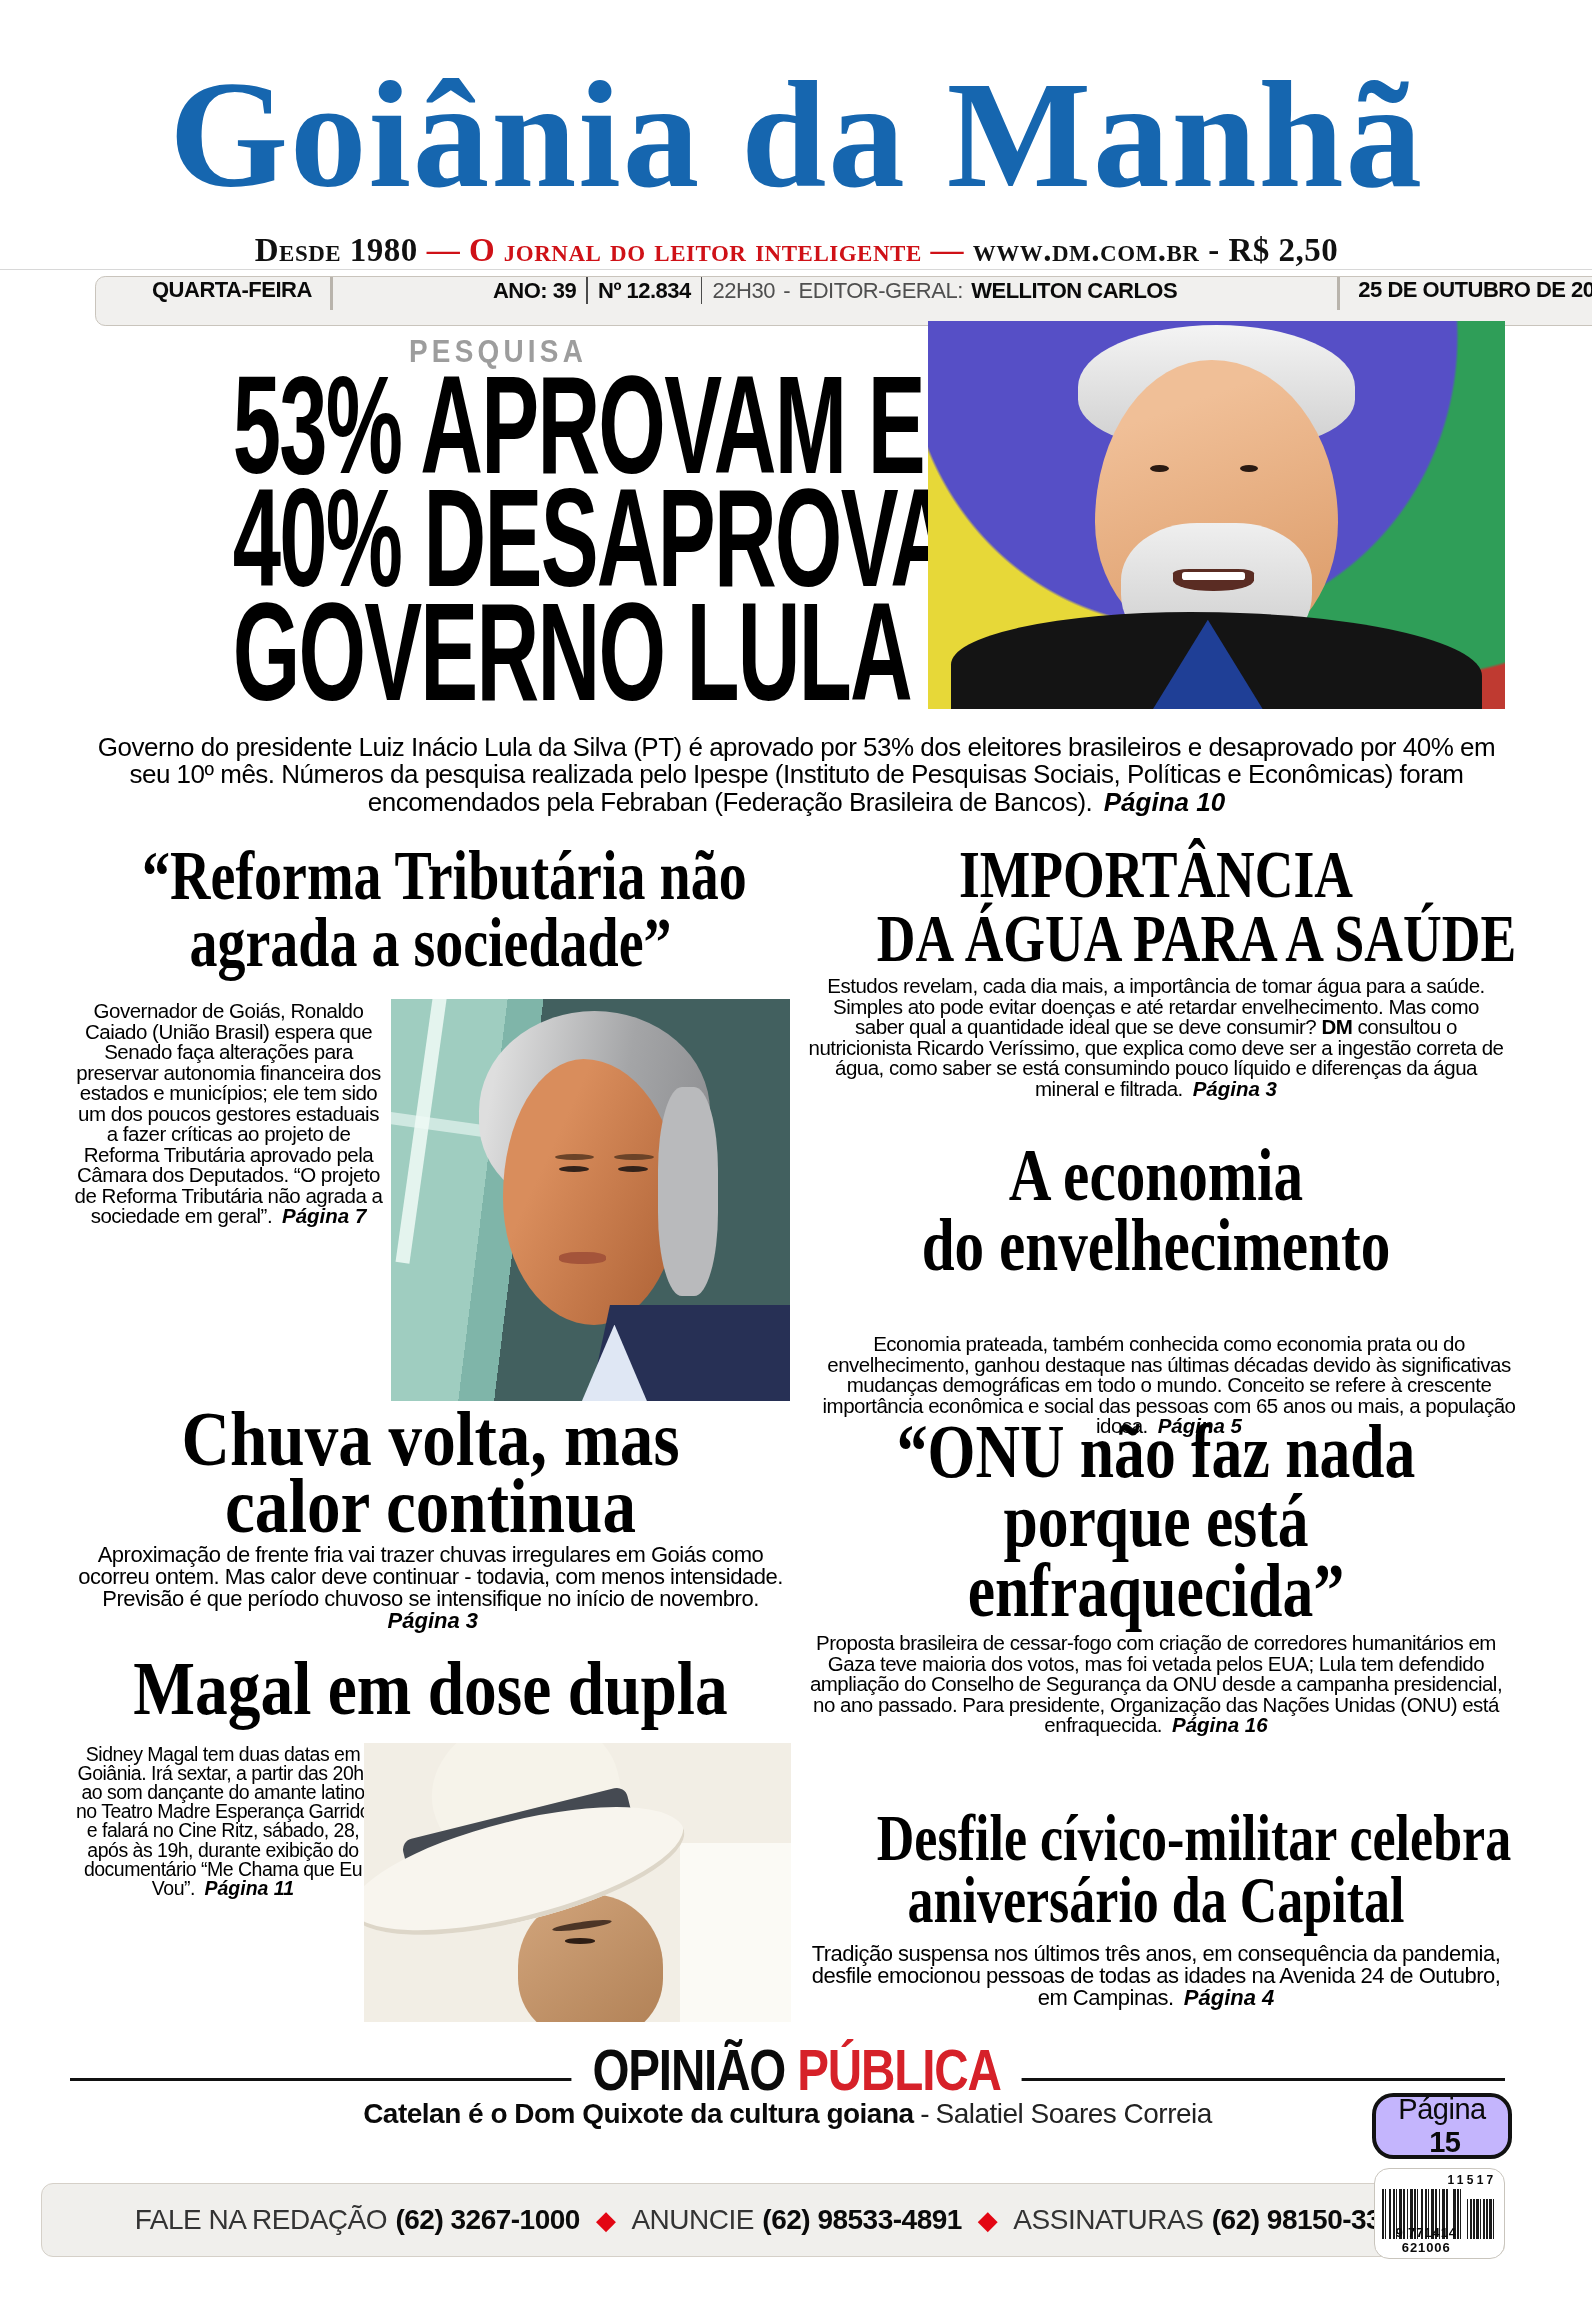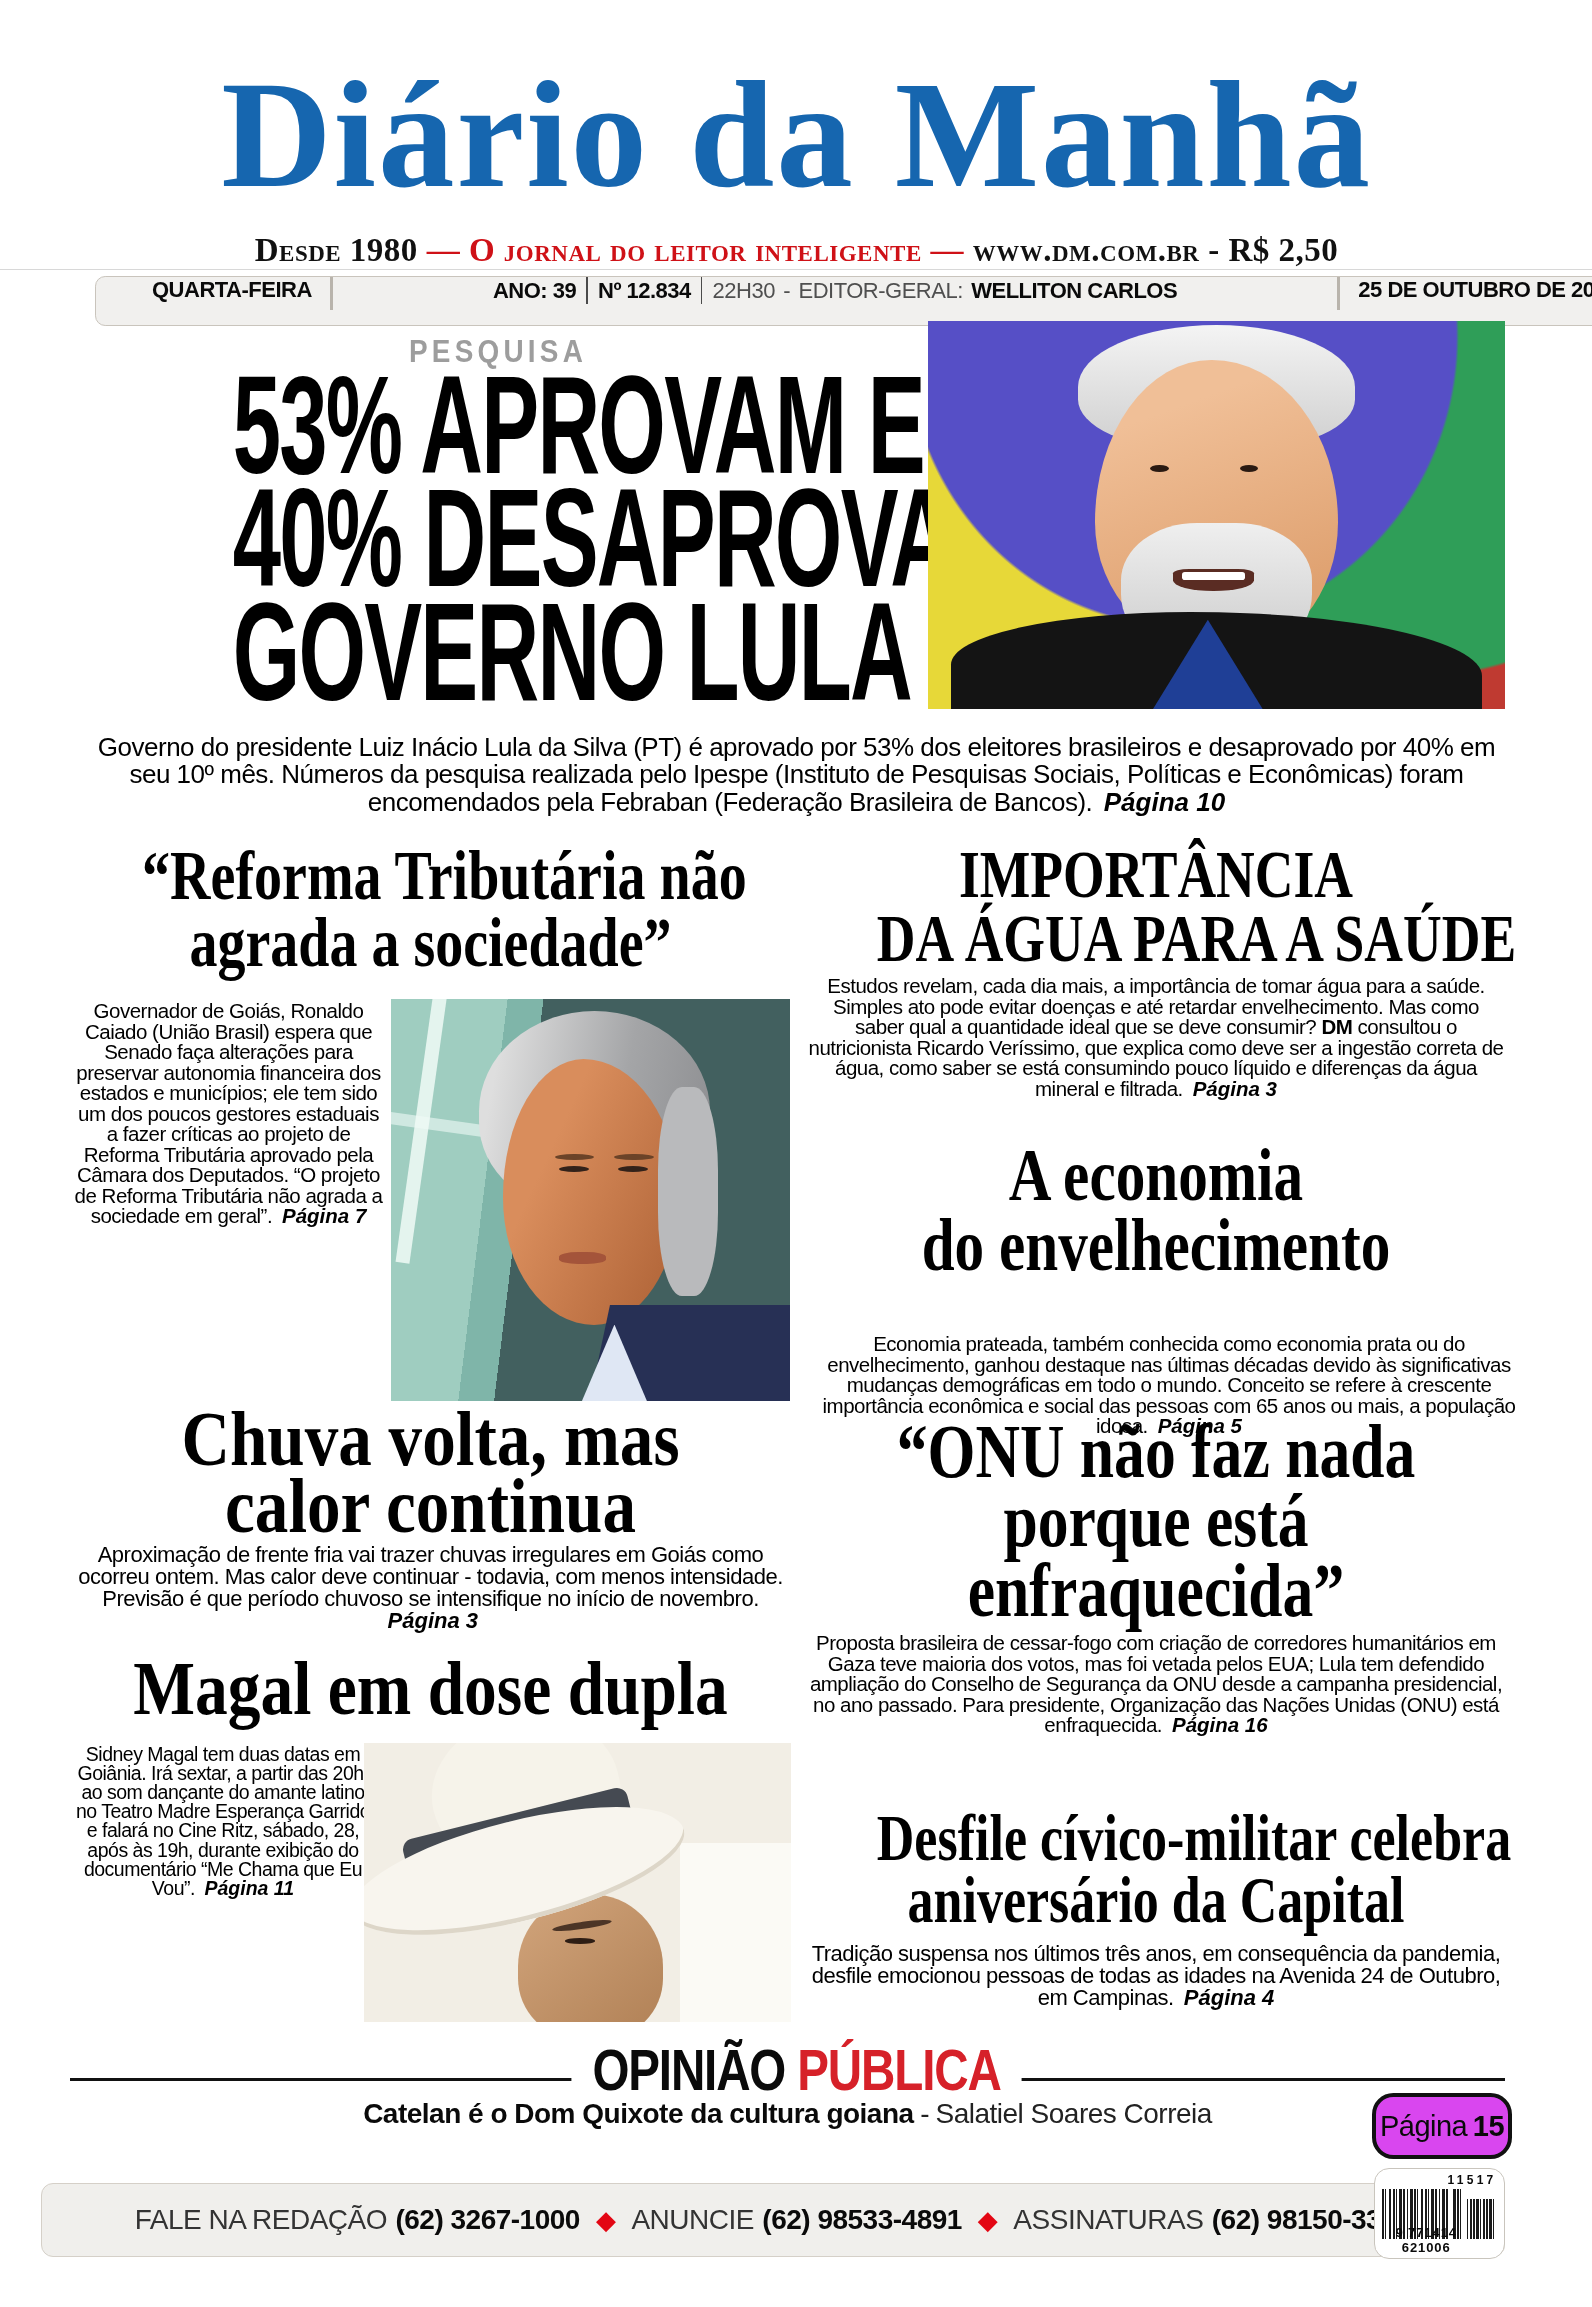--- a/index.html
+++ b/index.html
@@ -125,22 +125,22 @@
   .op-title{position:absolute;top:2036px;left:0;width:100%;text-align:center;}
   .op-title span.box{display:inline-block;background:#fff;padding:0 25.6px;
       font-weight:bold;font-size:58px;letter-spacing:-1.4px;transform:scaleX(.82);}
   .op-title .red{color:var(--opred);}
   .op-item{position:absolute;left:70px;width:1435px;text-align:center;font-size:28px;letter-spacing:-0.5px;}
   .op-item .t{font-weight:bold;}
   .op-item .s{margin:0 6.5px;color:#222;}
   .op-item .a{font-weight:normal;color:#222;}
   .op1{top:2098px;} .op2{top:2149px;}
   .pagina-box{position:absolute;left:1372px;top:2093px;width:140px;height:66px;
-      border:4.7px solid #111;border-radius:21.4px;background:#d946ef;display:flex;
-      align-items:center;justify-content:center;font-size:29px;letter-spacing:-0.5px;}
+      border:4.7px solid #111;border-radius:21.4px;background:#c4b5fd;display:flex;
+      align-items:center;justify-content:center;font-size:29px;letter-spacing:-0.5px;flex-direction:column;}
   .pagina-box .n{font-weight:bold;margin-left:5.6px;}
 
   
   .footer-bar{position:absolute;left:41px;top:2183px;width:1464px;height:74px;
       background:#f0efec;border:0.9px solid #d5d0c8;border-radius:12px;
       display:flex;align-items:center;justify-content:center;font-size:28px;letter-spacing:-0.5px;}
   .footer-bar .lab{font-weight:normal;color:#333;}
   .footer-bar .ph{font-weight:bold;margin-left:8.4px;}
   .footer-bar .dia{color:var(--diamond);margin:0 16px;font-size:26px;}
   .barcode-box{position:absolute;left:1374px;top:2168px;width:131px;height:91px;
@@ -151,21 +151,21 @@
   .bc-right{position:absolute;left:92px;top:30px;width:29px;height:40px;
       background:repeating-linear-gradient(90deg,#1a1a1a 0 1.4px,#fff 1.4px 2.8px,#1a1a1a 2.8px 5.1px,#fff 5.1px 6.5px);}
   .bc-bottom{position:absolute;left:4.7px;bottom:2.8px;width:93px;text-align:center;
       font-size:13px;letter-spacing:0.9px;font-weight:bold;}
 </style>
 </head>
 <body>
 
 <div id="page">
 
-  <div class="masthead">Diário da Manhã</div>
+  <div class="masthead">Goiânia da Manhã</div>
   <div class="tagline">
     <span>Desde 1980 </span><span class="red">— </span><span class="red">O jornal do leitor inteligente </span><span class="red">— </span><span>www.dm.com.br - R$ 2,50</span>
   </div>
   <div class="topline"></div>
 
   <div class="datebar">
     <span class="pad-l">QUARTA-FEIRA</span>
     <span class="db-sep"></span>
     <span class="db-center">
       <span>ANO: 39</span>

